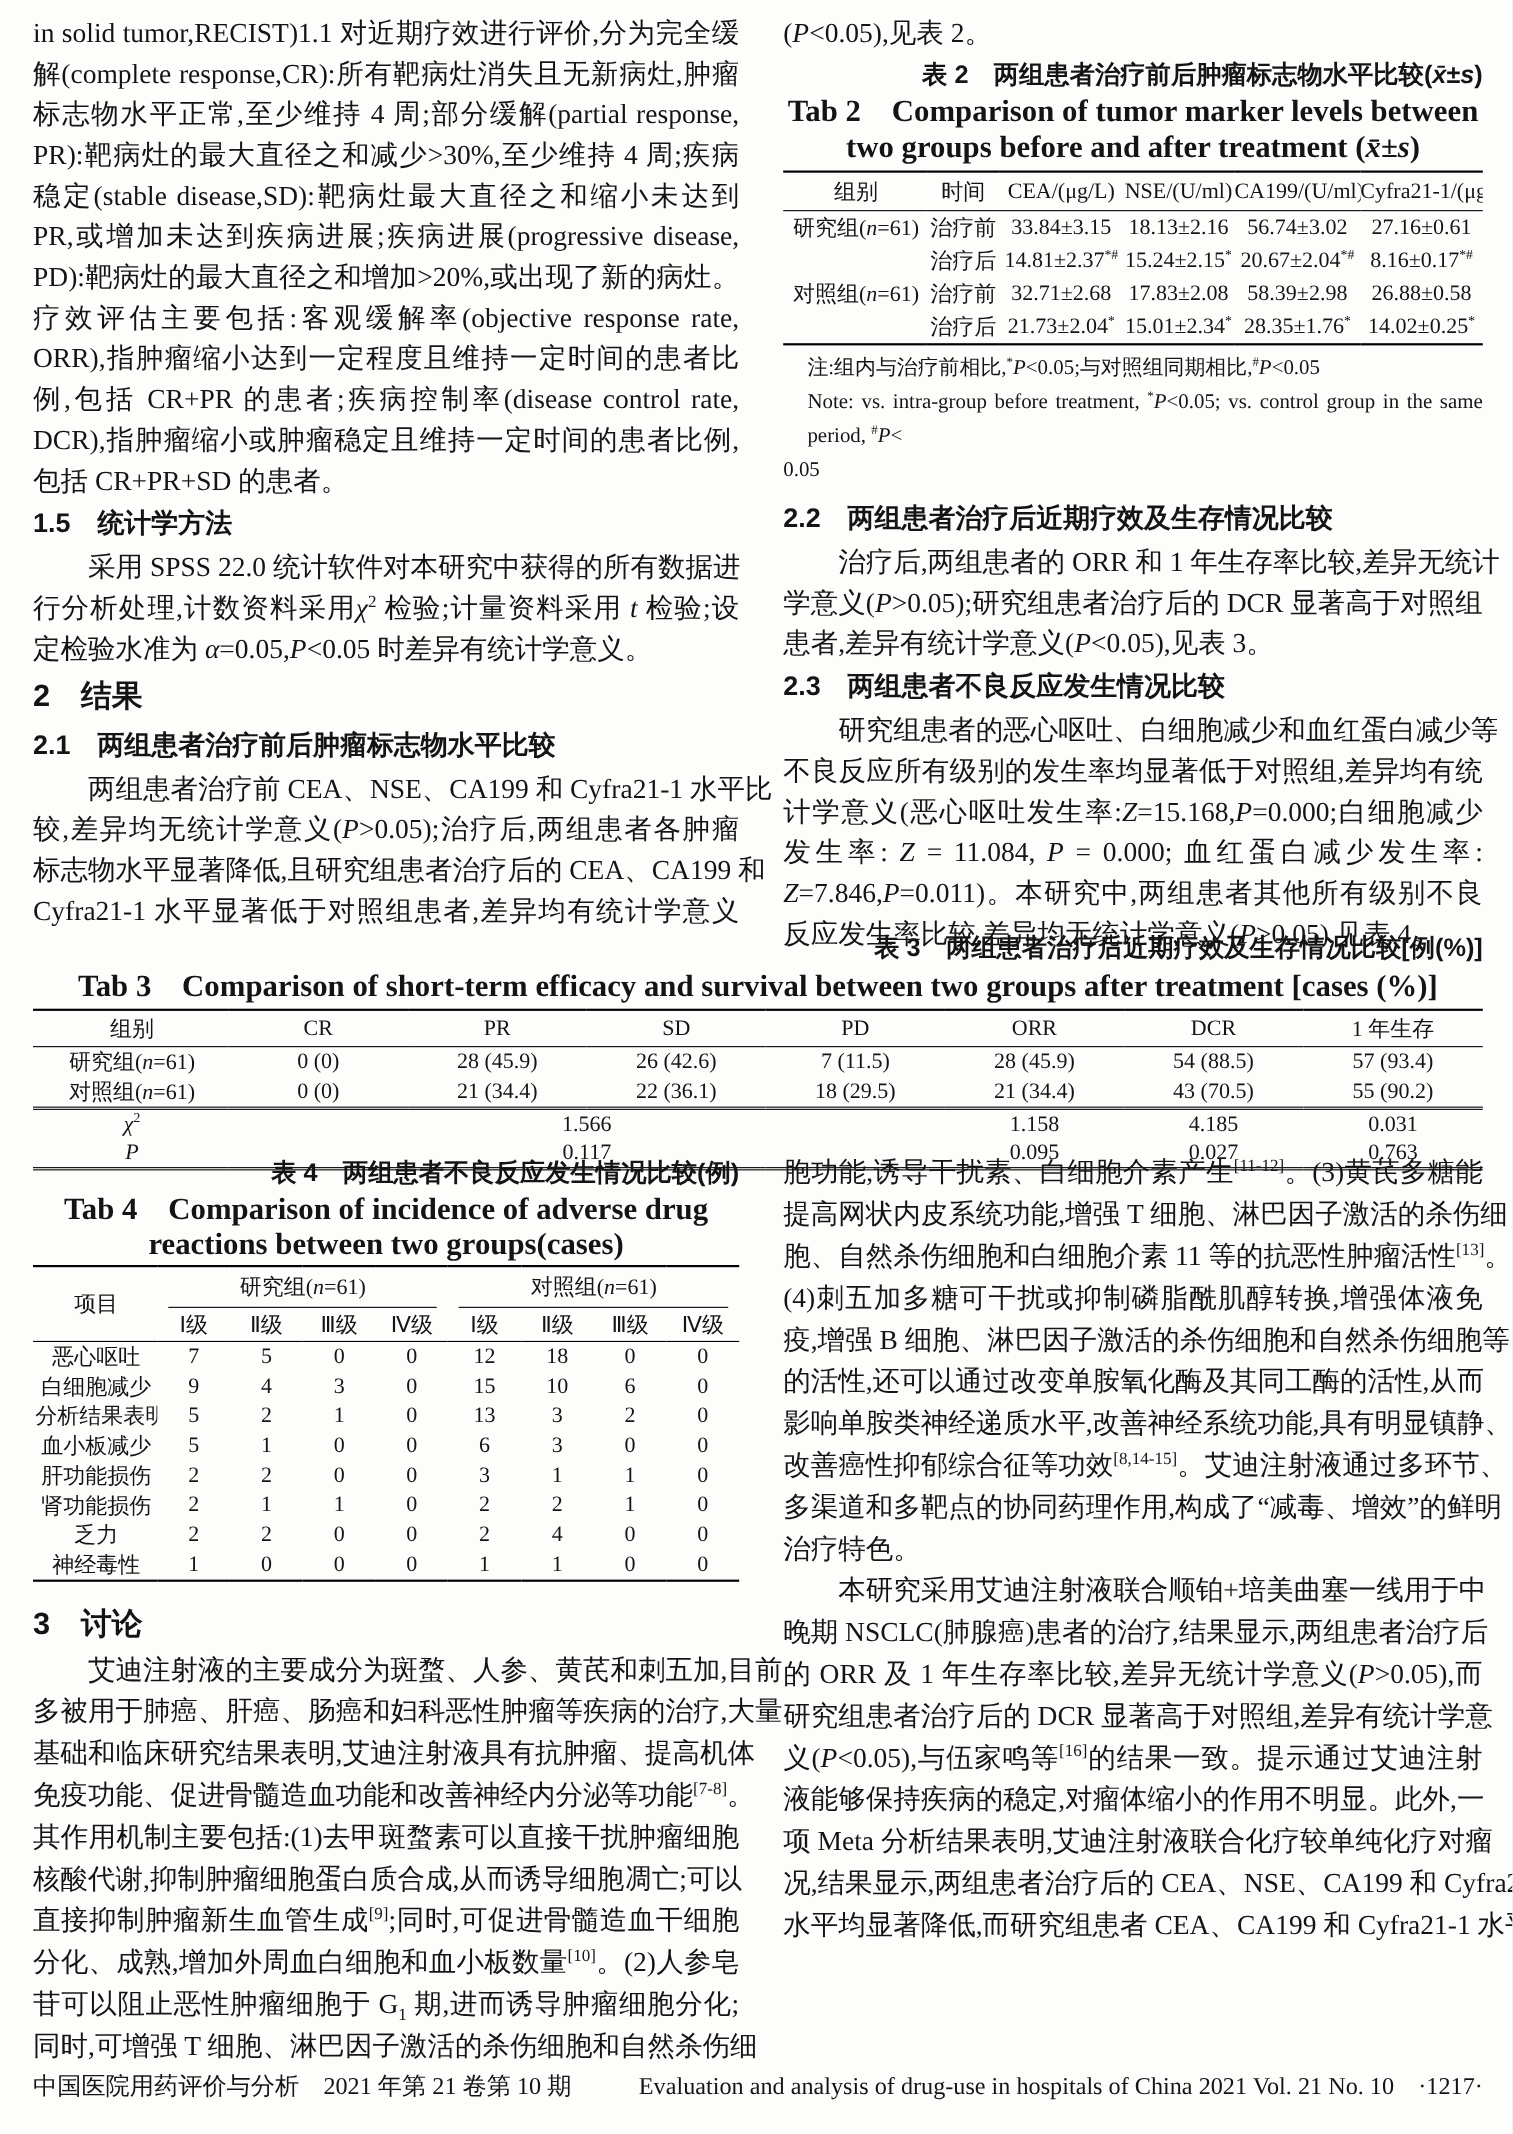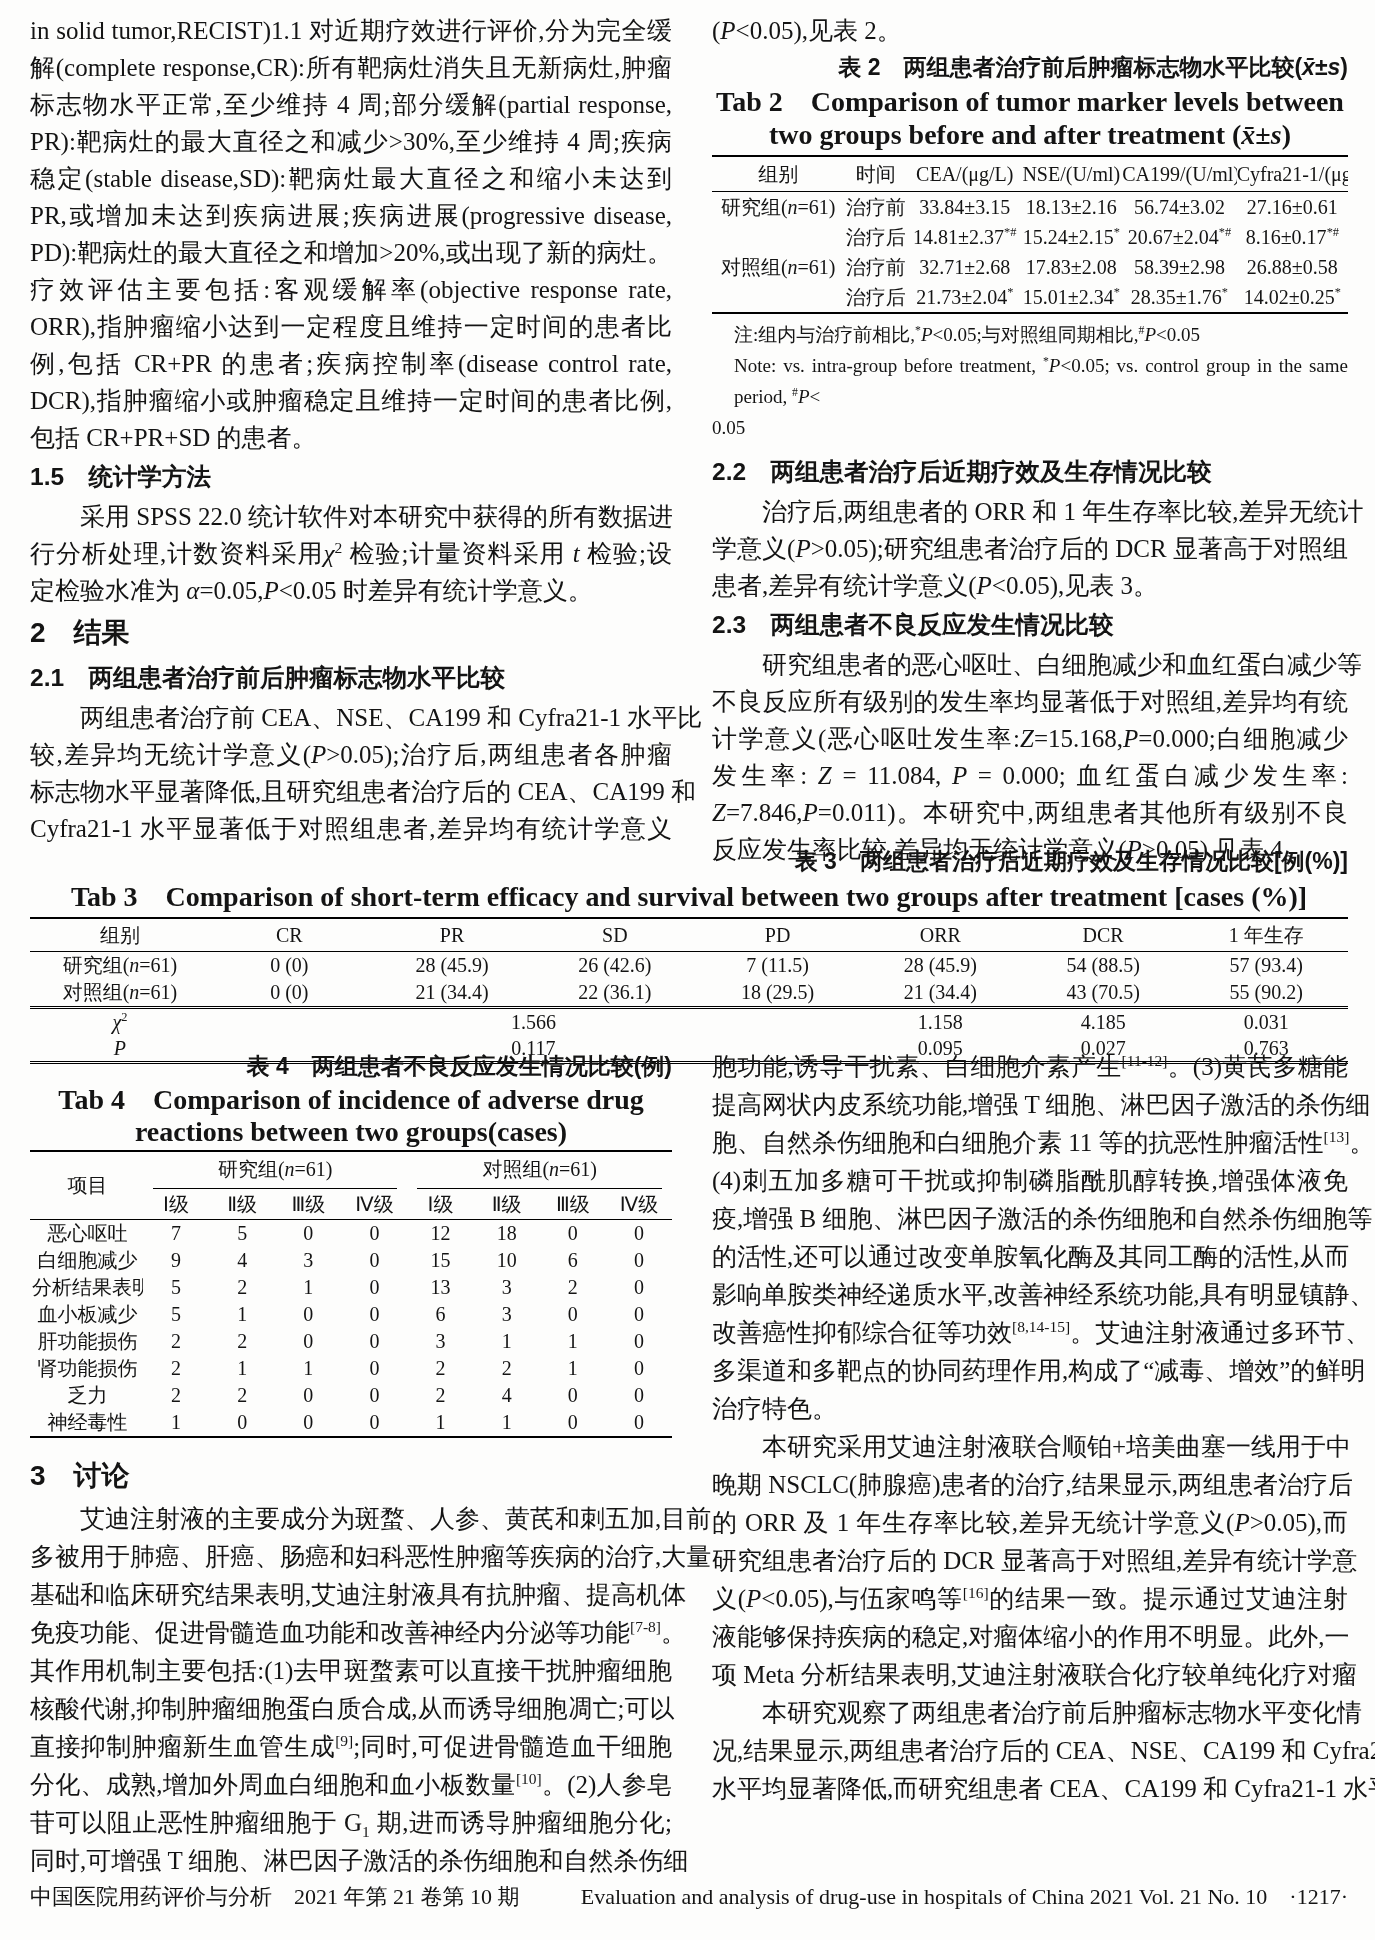--- a/index.html
+++ b/index.html
@@ -365,21 +365,20 @@
     <div class="line">改善癌性抑郁综合征等功效<sup>[8,14-15]</sup>。艾迪注射液通过多环节、</div>
     <div class="line">多渠道和多靶点的协同药理作用,构成了“减毒、增效”的鲜明</div>
     <div class="line last">治疗特色。</div>
     <div class="line">　　本研究采用艾迪注射液联合顺铂+培美曲塞一线用于中</div>
     <div class="line">晚期 NSCLC(肺腺癌)患者的治疗,结果显示,两组患者治疗后</div>
     <div class="line">的 ORR 及 1 年生存率比较,差异无统计学意义(<i>P</i>&gt;0.05),而</div>
     <div class="line">研究组患者治疗后的 DCR 显著高于对照组,差异有统计学意</div>
     <div class="line">义(<i>P</i>&lt;0.05),与伍家鸣等<sup>[16]</sup>的结果一致。提示通过艾迪注射</div>
     <div class="line">液能够保持疾病的稳定,对瘤体缩小的作用不明显。此外,一</div>
     <div class="line">项 Meta 分析结果表明,艾迪注射液联合化疗较单纯化疗对瘤</div>
-    <div class="line">　　本研究观察了两组患者治疗前后肿瘤标志物水平变化情</div>
     <div class="line">况,结果显示,两组患者治疗后的 CEA、NSE、CA199 和 Cyfra21-1</div>
     <div class="line">水平均显著降低,而研究组患者 CEA、CA199 和 Cyfra21-1 水平</div>
   </section>
 
   <div class="abs foot" style="left:30px;top:1882px;">中国医院用药评价与分析　2021 年第 21 卷第 10 期</div>
   <div class="abs foot" style="right:27px;top:1882px;">Evaluation and analysis of drug-use in hospitals of China 2021  Vol. 21 No. 10　·1217·</div>
 
 </div>
 
 </body></html>

